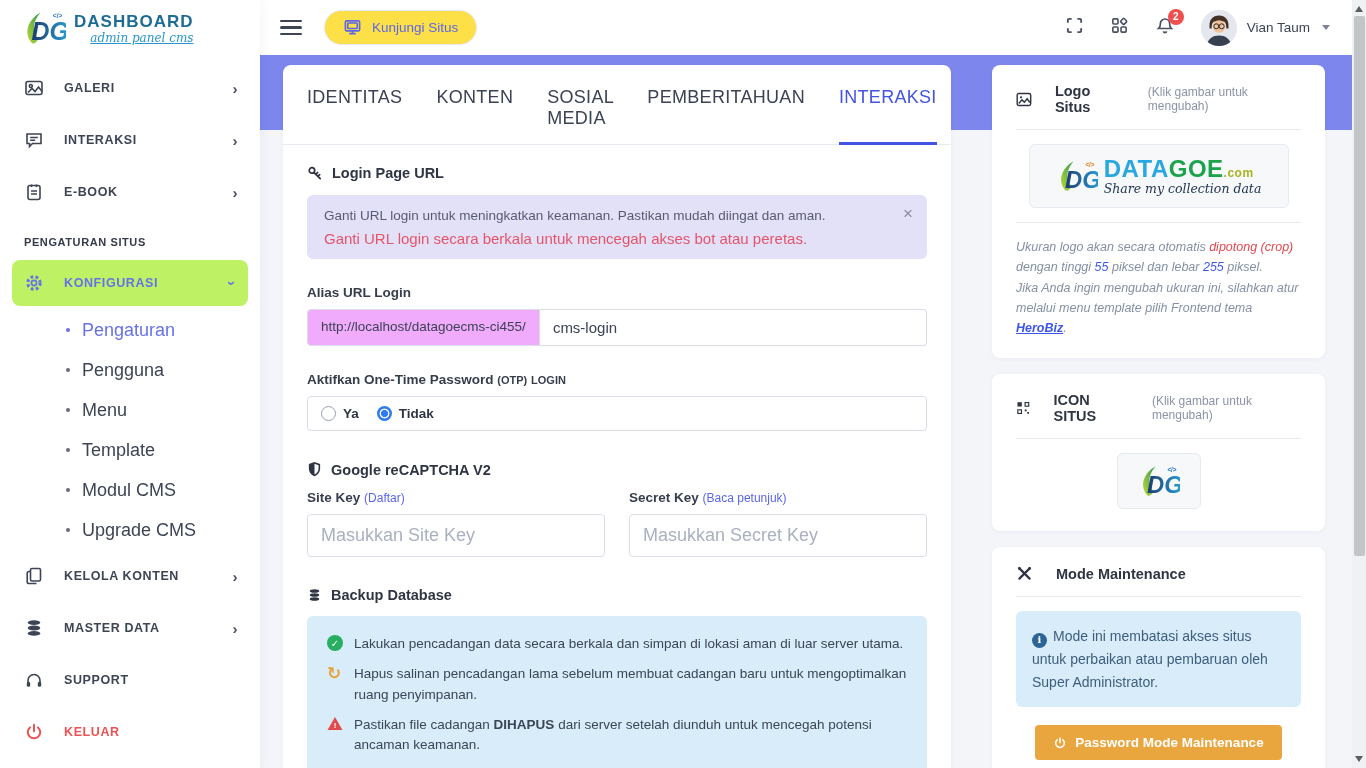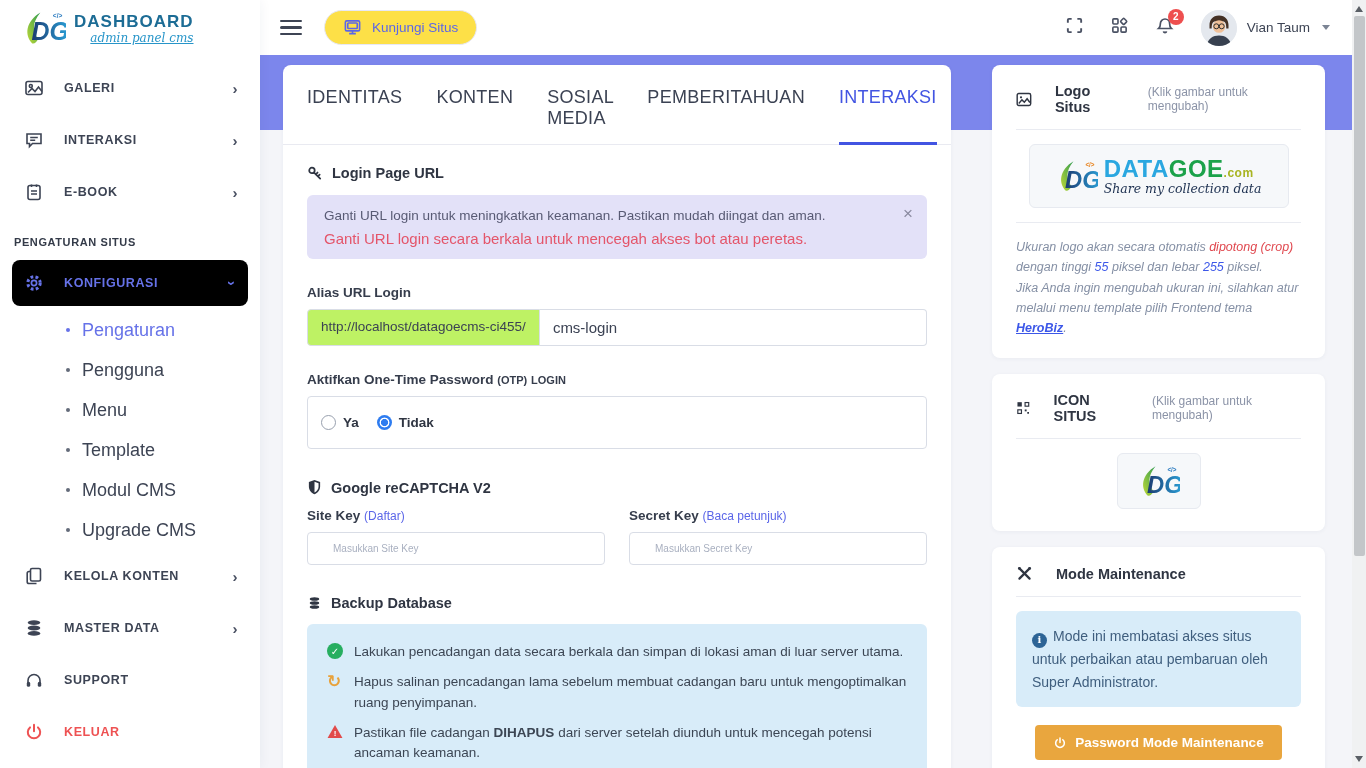--- a/index.html
+++ b/index.html
@@ -9,22 +9,22 @@
   
   .sidebar { position:absolute; left:0; top:0; width:260px; height:768px; background:#fff; z-index:20; box-shadow:0 0 12px rgba(40,50,80,.06); }
   .brand { height:56px; display:flex; align-items:center; padding:0 18px 0 22px; gap:8px; }
   .brand-text { line-height:1; }
   .brand-name { font-size:17px; font-weight:700; color:#1c6c95; letter-spacing:1px; }
   .brand-tagline { font-family:"DejaVu Serif",serif; font-style:italic; font-size:12px; color:#2795c9; text-align:right; margin-top:2px; text-decoration:underline; }
   .nav { padding-top:6px; }
   .nav-item { display:flex; align-items:center; height:52px; padding:0 22px 0 24px; font-size:12.5px; font-weight:600; letter-spacing:.6px; color:#3d4454; cursor:pointer; }
   .nav-item .nicon { width:20px; height:20px; margin-right:20px; flex:0 0 20px; }
   .nav-item .chev { margin-left:auto; color:#4a5163; font-size:15px; line-height:1; }
-  .nav-section { padding:18px 14px 8px; font-size:11px; font-weight:700; letter-spacing:.6px; color:#343b49; }
-  .nav-item.active-parent { background:#000000; margin:4px 12px; padding:0 12px; height:46px; border-radius:8px; color:#6672e8; }
+  .nav-section { padding:18px 24px 8px; font-size:11px; font-weight:700; letter-spacing:.6px; color:#343b49; }
+  .nav-item.active-parent { background:#bef264; margin:4px 12px; padding:0 12px; height:46px; border-radius:8px; color:#6672e8; }
   .nav-item.active-parent .chev { color:#6672e8; transform:rotate(90deg); }
   .submenu-item { display:flex; align-items:center; height:40px; padding-left:66px; font-size:18px; font-weight:500; color:#3d4454; cursor:pointer; }
   .submenu-item .dot { width:4px; height:4px; border-radius:50%; background:#646b7a; margin-right:12px; }
   .submenu-item.active { color:#6672e8; }
   .submenu-item.active .dot { background:#6672e8; }
   .nav-item.danger { color:#ee5253; }
   svg.ic { display:block; }
 
   
   .topbar { position:absolute; left:260px; top:0; width:1092px; height:55px; background:#fff; display:flex; align-items:center; padding:0 22px 0 20px; z-index:10; }
@@ -54,32 +54,32 @@
   .main-body { padding:0 24px; }
   .sec-head { display:flex; align-items:center; gap:9px; font-size:14.5px; font-weight:700; color:#2f3542; margin-top:20px; }
   .alert-purple { position:relative; background:#e3e1f8; border-radius:6px; padding:13px 40px 12px 17px; margin-top:14px; }
   .alert-main { font-size:13.5px; color:#585a74; }
   .alert-sub { font-size:15px; color:#e4556a; margin-top:7px; }
   .alert-close { position:absolute; right:14px; top:10px; font-size:17px; color:#8a8aa0; cursor:pointer; line-height:1; }
 
   .fld-label { font-size:13.5px; font-weight:700; color:#363d4c; margin-top:26px; }
   .fld-label .small { font-size:11px; }
   .input-group { display:flex; margin-top:9px; }
-  .ig-prefix { background:#bef264; border:1px solid #d9dde6; border-radius:4px 0 0 4px; padding:9px 13px; font-size:13.5px; color:#3b4253; white-space:nowrap; }
+  .ig-prefix { background:#f0abfc; border:1px solid #d9dde6; border-radius:4px 0 0 4px; padding:9px 13px; font-size:13.5px; color:#3b4253; white-space:nowrap; }
   .ig-input { flex:1; border:1px solid #d9dde6; border-left:none; border-radius:0 4px 4px 0; padding:9px 13px; font-size:15px; color:#3b4253; font-family:inherit; outline:none; }
-  .radio-box { border:1px solid #d9dde6; border-radius:4px; margin-top:9px; padding:18px 13px; display:flex; align-items:flex-end; gap:18px; }
+  .radio-box { border:1px solid #d9dde6; border-radius:4px; margin-top:9px; padding:9px 13px; display:flex; align-items:flex-end; gap:18px; }
   .radio-opt { display:flex; align-items:center; gap:7px; font-size:13.5px; font-weight:600; color:#2f3542; cursor:pointer; }
   .radio { width:15px; height:15px; border-radius:50%; border:1.5px solid #98a0ae; background:#fff; }
   .radio.checked { border:none; background:radial-gradient(circle at center,#2e7cf0 0 3.2px,#fff 3.9px 4.7px,#2e7cf0 5.2px 7.5px); }
 
   .two-col { display:flex; gap:24px; margin-top:12px; }
   .col { flex:1; }
   .col-label { font-size:13.5px; font-weight:700; color:#363d4c; }
   .col-label .lnk { color:#5b66e8; font-size:12px; font-weight:500; cursor:pointer; }
-  .txt-input { width:100%; border:1px solid #d9dde6; border-radius:4px; padding:10px 25px; font-size:10px; margin-top:9px; color:#3b4253; font-family:inherit; outline:none; }
+  .txt-input { width:100%; border:1px solid #d9dde6; border-radius:4px; padding:10px 13px; font-size:18px; margin-top:9px; color:#3b4253; font-family:inherit; outline:none; }
   .txt-input::placeholder { color:#a9b0c0; }
 
   .info-blue { background:#d8ecf9; border-radius:6px; padding:18px 20px 20px; margin-top:13px; }
   .tip { display:flex; gap:11px; font-size:13.5px; color:#3c4654; line-height:1.5; margin-bottom:10px; }
   .tip-ic { flex:0 0 16px; margin-top:1px; }
   .chk { width:16px; height:16px; border-radius:50%; background:#27ae60; color:#fff; font-size:10px; display:flex; align-items:center; justify-content:center; font-weight:700; }
   .refresh { color:#e8a23c; font-size:17px; font-weight:700; line-height:1; }
   .tip-divider { border-top:1px solid #c2dcee; margin:16px 0 18px; }
   .btn-blue { display:flex; align-items:center; gap:8px; background:#56a4e8; color:#fff; border:none; border-radius:4px; padding:9px 16px; font-size:13.5px; font-weight:700; margin:0 auto; cursor:pointer; font-family:inherit; }
 

